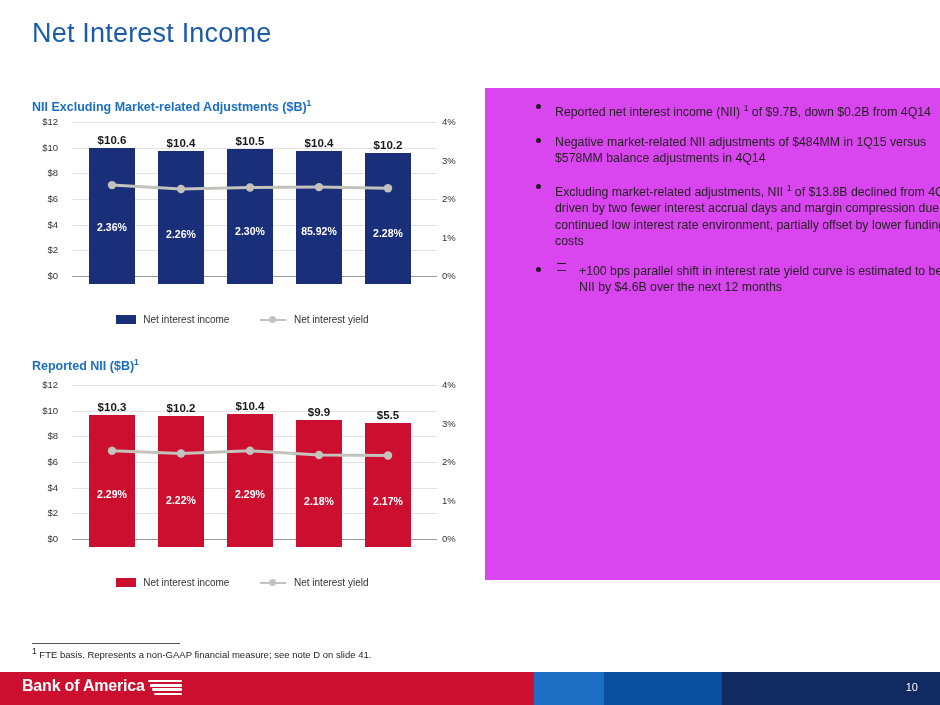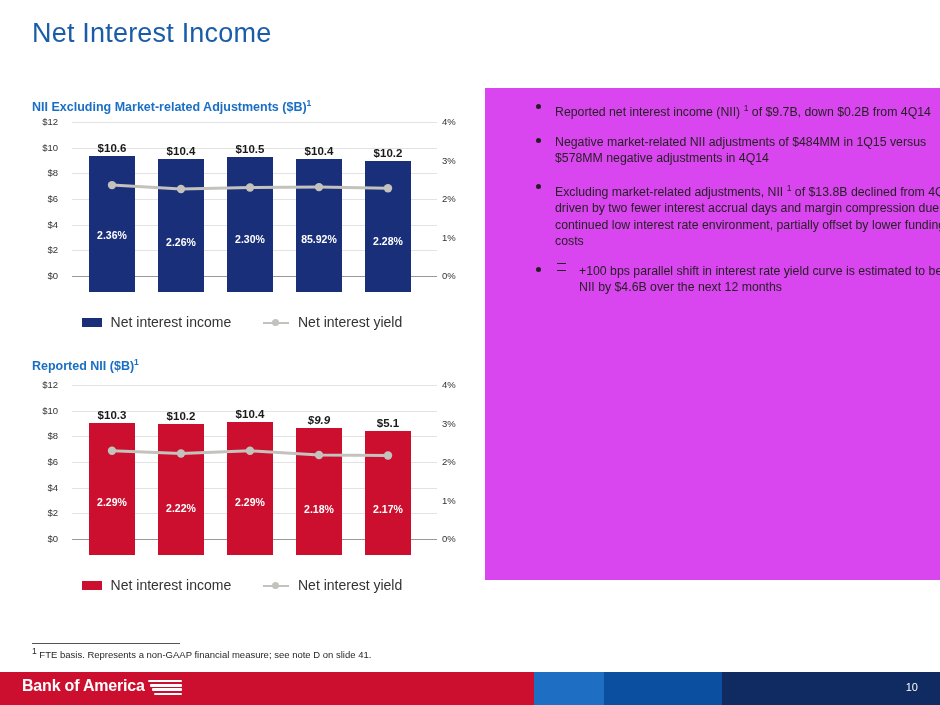--- a/index.html
+++ b/index.html
@@ -62,21 +62,21 @@
   .baseline {
     position: absolute;
     left: 40px;
     width: 365px;
     border-top: 1px solid #9a9a9a;
     height: 0;
   }
   .bars {
     position: absolute;
     left: 40px;
-    top: 16px;
+    top: 8px;
     width: 365px;
     height: 154px;
   }
   .barwrap {
     position: absolute;
     bottom: 0;
     width: 46px;
     text-align: center;
   }
   .bar {
@@ -117,21 +117,21 @@
     position: absolute;
     left: 40px;
     top: 0;
     width: 365px;
     height: 154px;
   }
   .legend {
     position: absolute;
     width: 420px;
     text-align: center;
-    font-size: 14px;
+    font-size: 10px;
     color: #333;
   }
   .legend-item {
     display: inline-block;
     margin: 0 14px;
     white-space: nowrap;
   }
   .swatch-box {
     display: inline-block;
     width: 20px;
@@ -425,27 +425,27 @@
           <div class="cat-label" style="left:-7px;">2Q14</div>
         </div>
         <div class="barwrap" style="left:155px;">
           <div class="bar red" style="height:133.4px;"></div>
           <div class="bar-top-label" style="bottom:135.4px;">$10.4</div>
           <div class="bar-in-label" style="bottom:47px;">2.29%</div>
           <div class="cat-label" style="left:-7px;">3Q14</div>
         </div>
         <div class="barwrap" style="left:224px;">
           <div class="bar red" style="height:127.1px;"></div>
-          <div class="bar-top-label" style="bottom:129.1px;font-style:italic;">$9.9</div>
+          <div class="bar-top-label" style="bottom:129.1px;">$9.9</div>
           <div class="bar-in-label" style="bottom:40px;">2.18%</div>
           <div class="cat-label" style="left:-7px;">4Q14</div>
         </div>
         <div class="barwrap" style="left:293px;">
           <div class="bar red" style="height:124.5px;"></div>
-          <div class="bar-top-label" style="bottom:126.5px;">$5.1</div>
+          <div class="bar-top-label" style="bottom:126.5px;">$5.5</div>
           <div class="bar-in-label" style="bottom:40px;">2.17%</div>
           <div class="cat-label" style="left:-7px;">1Q15</div>
         </div>
       </div>
 
       <div class="linelayer">
         <svg width="365" height="154" viewBox="0 0 365 154">
           <polyline points="40,65.8 109,68.5 178,65.8 247,70.0 316,70.5" fill="none" stroke="#c3c2bd" stroke-width="3"></polyline>
           <circle cx="40" cy="65.8" r="4.2" fill="#c3c2bd"></circle>
           <circle cx="109" cy="68.5" r="4.2" fill="#c3c2bd"></circle>
@@ -470,21 +470,21 @@
 
   <div class="notes">
     <div class="notes-inner">
       <ul class="bullets">
         <li>
           <span class="dot"></span>
           <span>Reported net interest income (NII) </span><span class="sup">1</span><span> of $9.7B, down $0.2B from 4Q14</span>
         </li>
         <li>
           <span class="dot"></span>
-          <span>Negative market-related NII adjustments of $484MM in 1Q15 versus $578MM negative adjustments in 4Q14</span>
+          <span>Negative market-related NII adjustments of $484MM in 1Q15 versus $578MM balance adjustments in 4Q14</span>
         </li>
         <li>
           <span class="dot"></span>
           <span>Excluding market-related adjustments, NII </span><span class="sup">1</span><span> of $13.8B declined from 4Q14, driven by two fewer interest accrual days and margin compression due to the continued low interest rate environment, partially offset by lower funding costs</span>
           <ul class="sub">
             <li>
               <span class="dash"></span>
             </li>
           </ul>
         </li>

